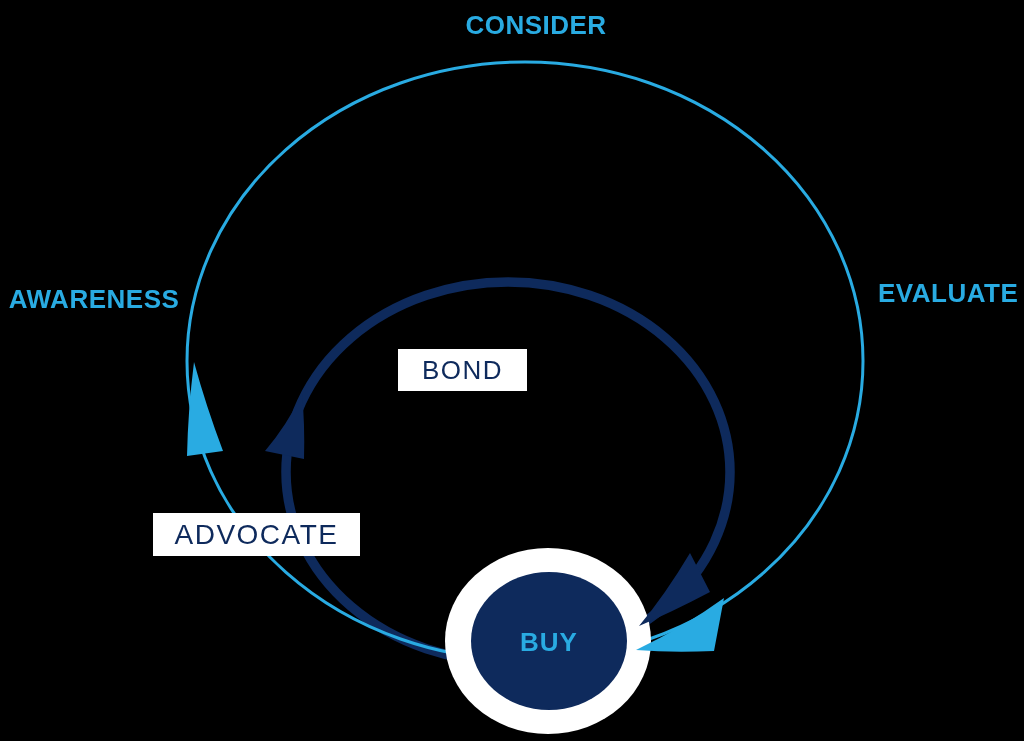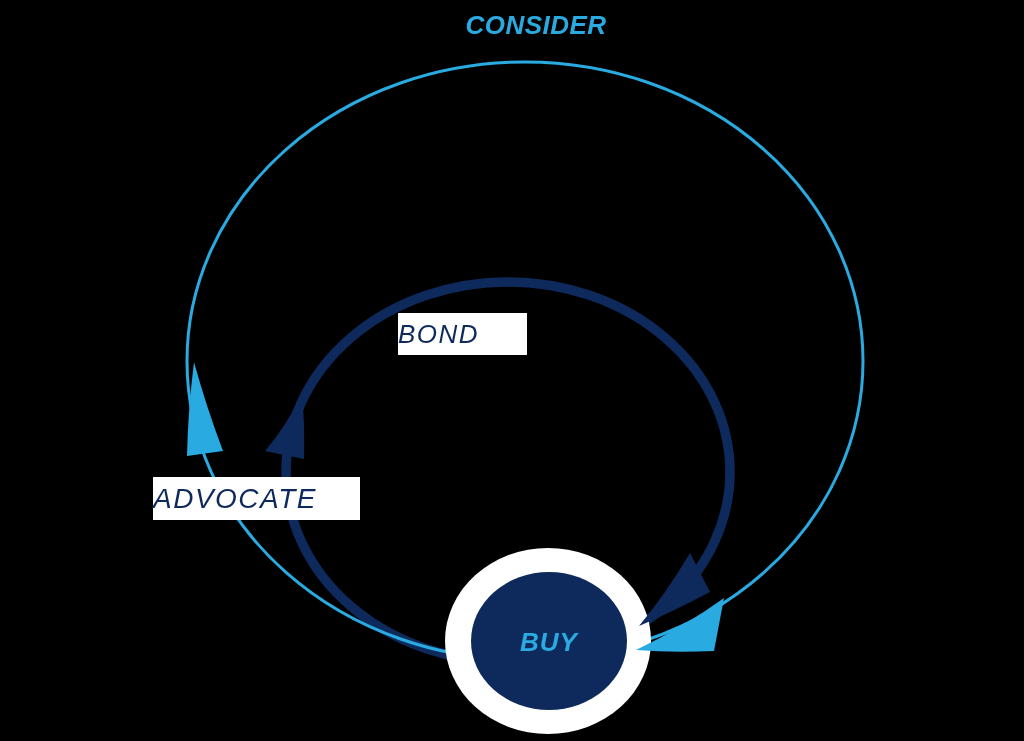--- a/index.html
+++ b/index.html
@@ -8,37 +8,39 @@
     --bg:#000000;
     --box-bg:#FFFFFF;
   }
   *{margin:0;padding:0;box-sizing:border-box;}
   html,body{width:1024px;height:741px;overflow:hidden;}
   body{
     background:var(--bg);
     font-family:"Liberation Sans", sans-serif;
     position:relative;
   }
-  .stage{position:relative;width:1024px;height:741px;font-style:italic;}
+  .stage{position:relative;width:1024px;height:741px;}
   svg.loops{position:absolute;left:0;top:0;width:1024px;height:741px;}
 
   .outer-label{
     position:absolute;
     color:var(--light-blue);
     font-weight:700;
     font-size:26px;
     letter-spacing:0.5px;
     text-align:center;
     white-space:nowrap;
   }
   .label-box{
     position:absolute;
     background:var(--box-bg);
     display:flex;
     align-items:center;
+    justify-content:center;
+    margin-top:36px;
   }
   .label-box span{
     color:var(--navy);
     font-weight:400;
     letter-spacing:1.5px;
     white-space:nowrap;
   }
   .box-bond{left:398px;top:313px;width:129px;height:42px;}
   .box-bond span{font-size:26px;}
   .box-advocate{left:153px;top:477px;width:207px;height:43px;}
@@ -75,20 +77,22 @@
 
     <ellipse cx="549" cy="641" rx="78" ry="69" fill="var(--navy)"></ellipse>
 
     <path d="M194,362 Q188,410 187,456 L223,451 Q206,406 194,362 Z" fill="var(--light-blue)"></path>
     <path d="M302,394 Q287,425 265,451 L304,459 Q305,424 302,394 Z" fill="var(--navy)"></path>
     <path d="M639,626 Q665,595 690,553 L710,592 Q672,612 639,626 Z" fill="var(--navy)"></path>
     <path d="M636,650 Q684,627 724,598 L714,651 Q672,653 636,650 Z" fill="var(--light-blue)"></path>
   </svg>
 
   <div class="outer-label lbl-consider">CONSIDER</div>
+  <div class="outer-label lbl-awareness">AWARENESS</div>
+  <div class="outer-label lbl-evaluate">EVALUATE</div>
 
   <div class="label-box box-bond">
     <span>BOND</span>
   </div>
   <div class="label-box box-advocate">
     <span>ADVOCATE</span>
   </div>
 
   <div class="buy-label">BUY</div>
 

